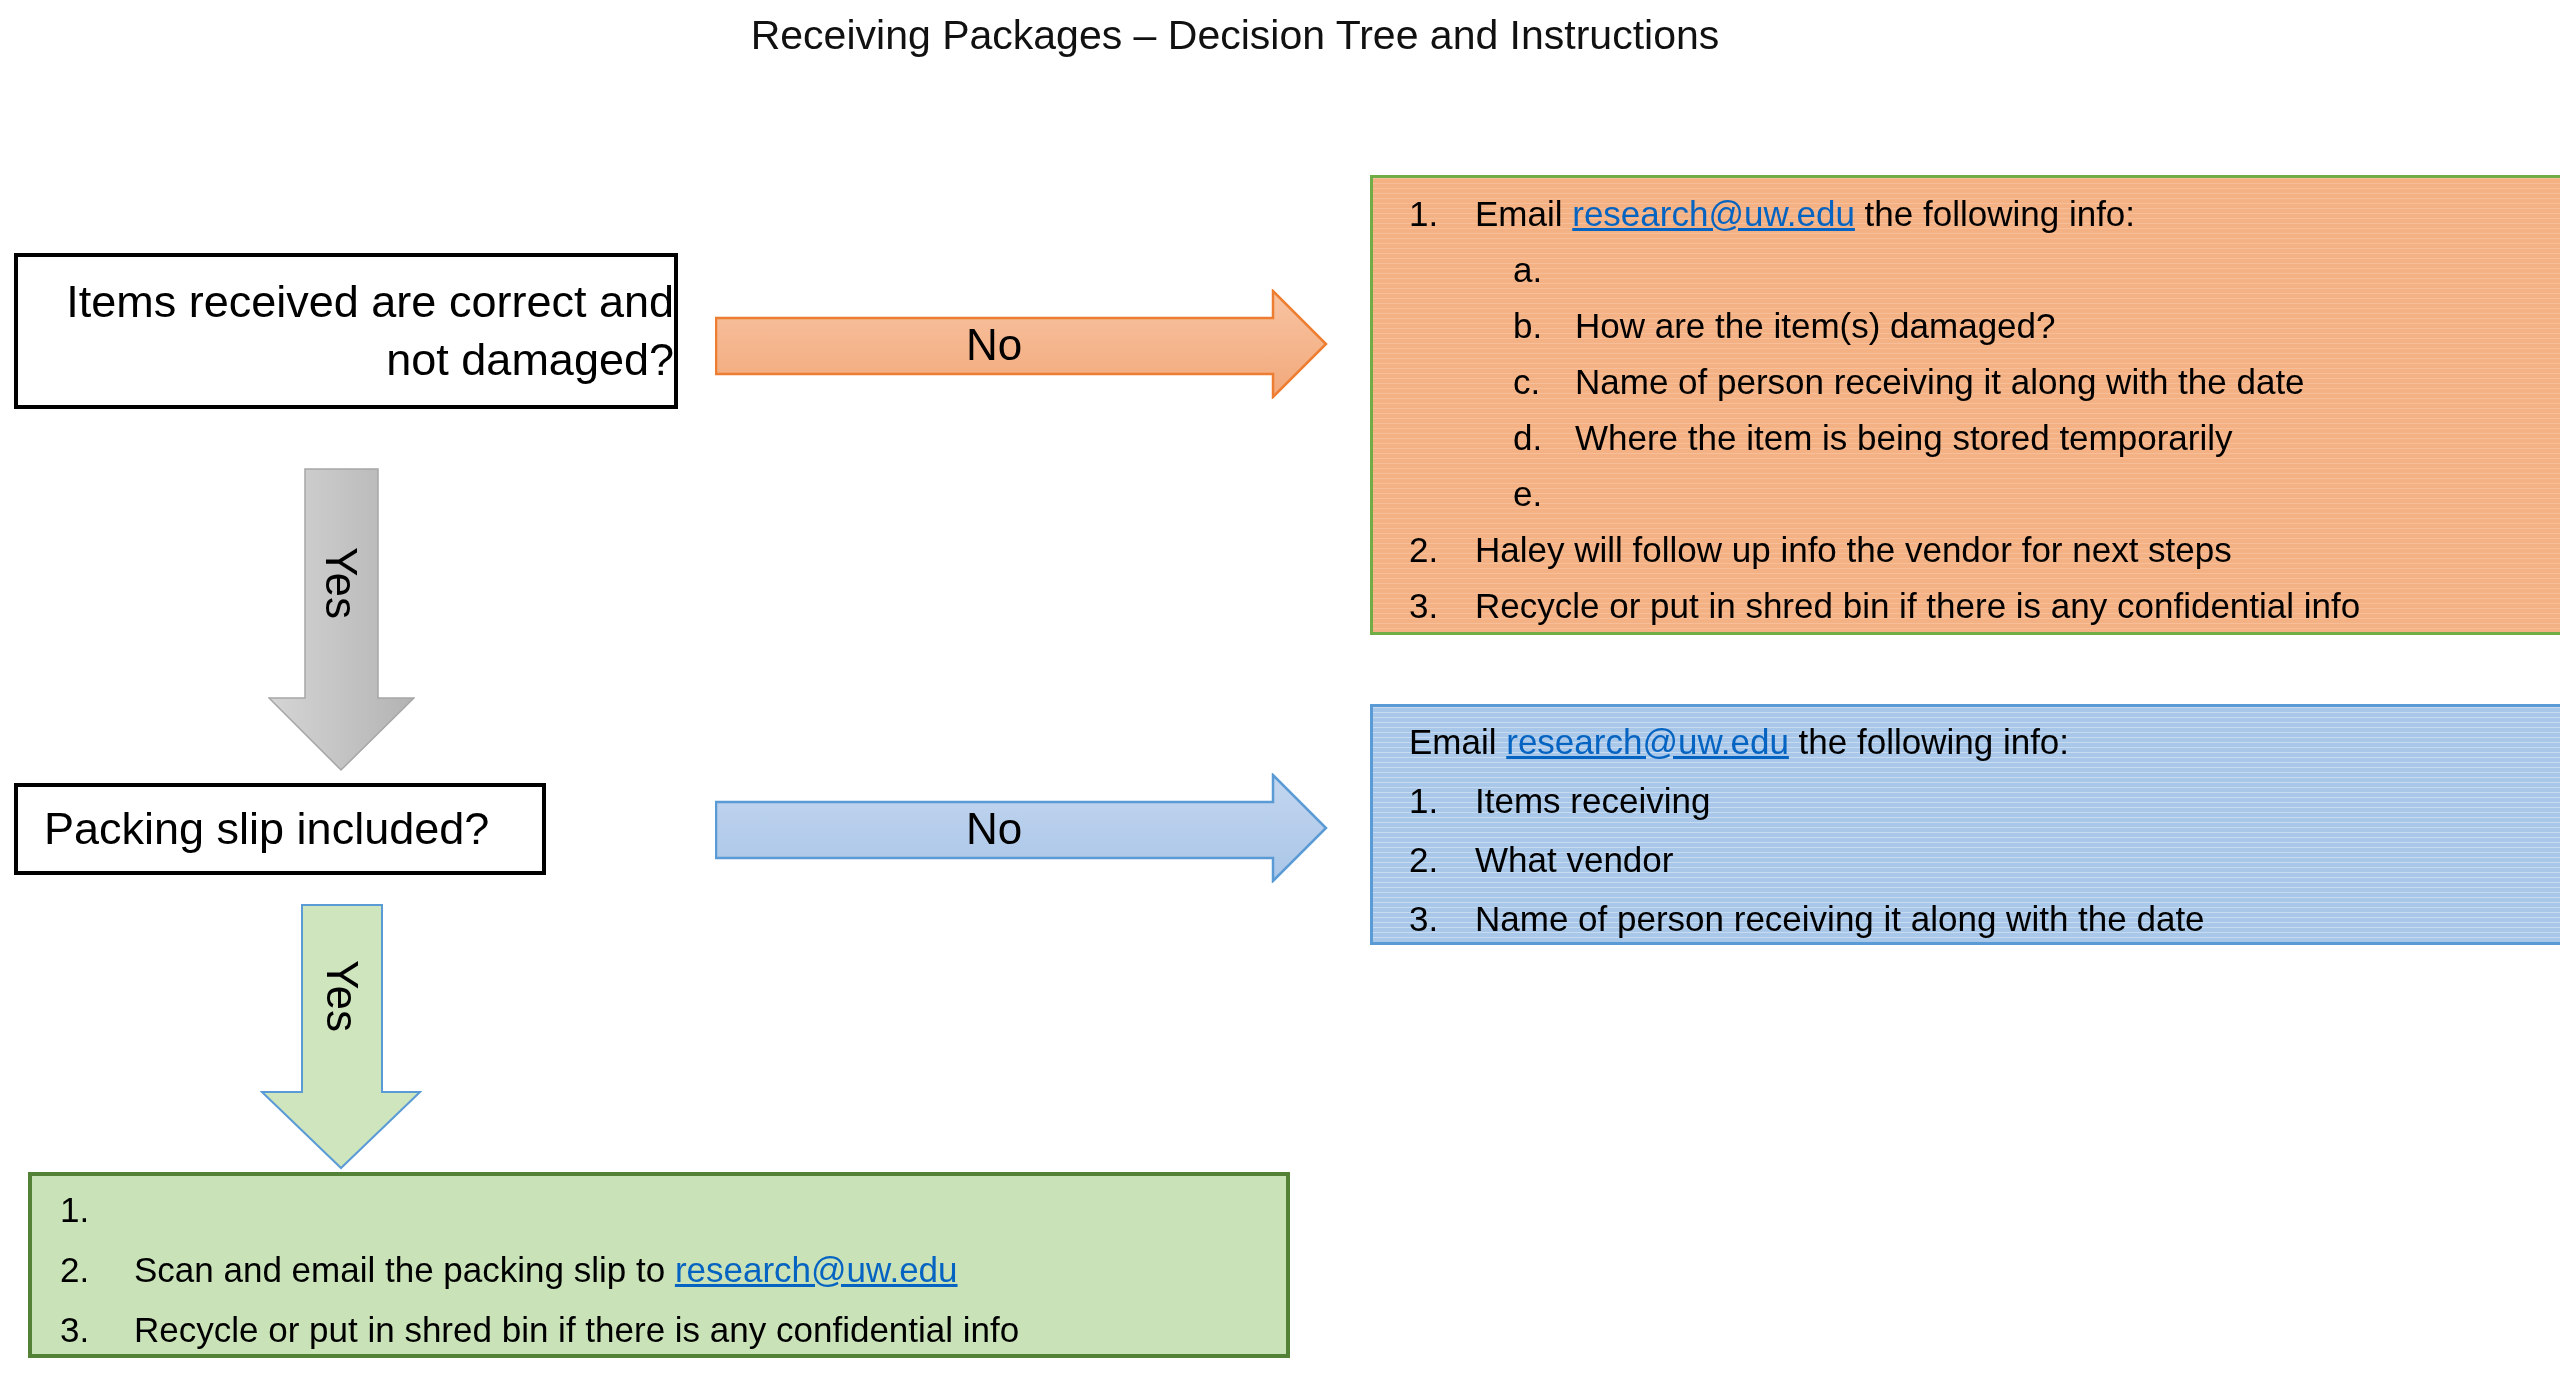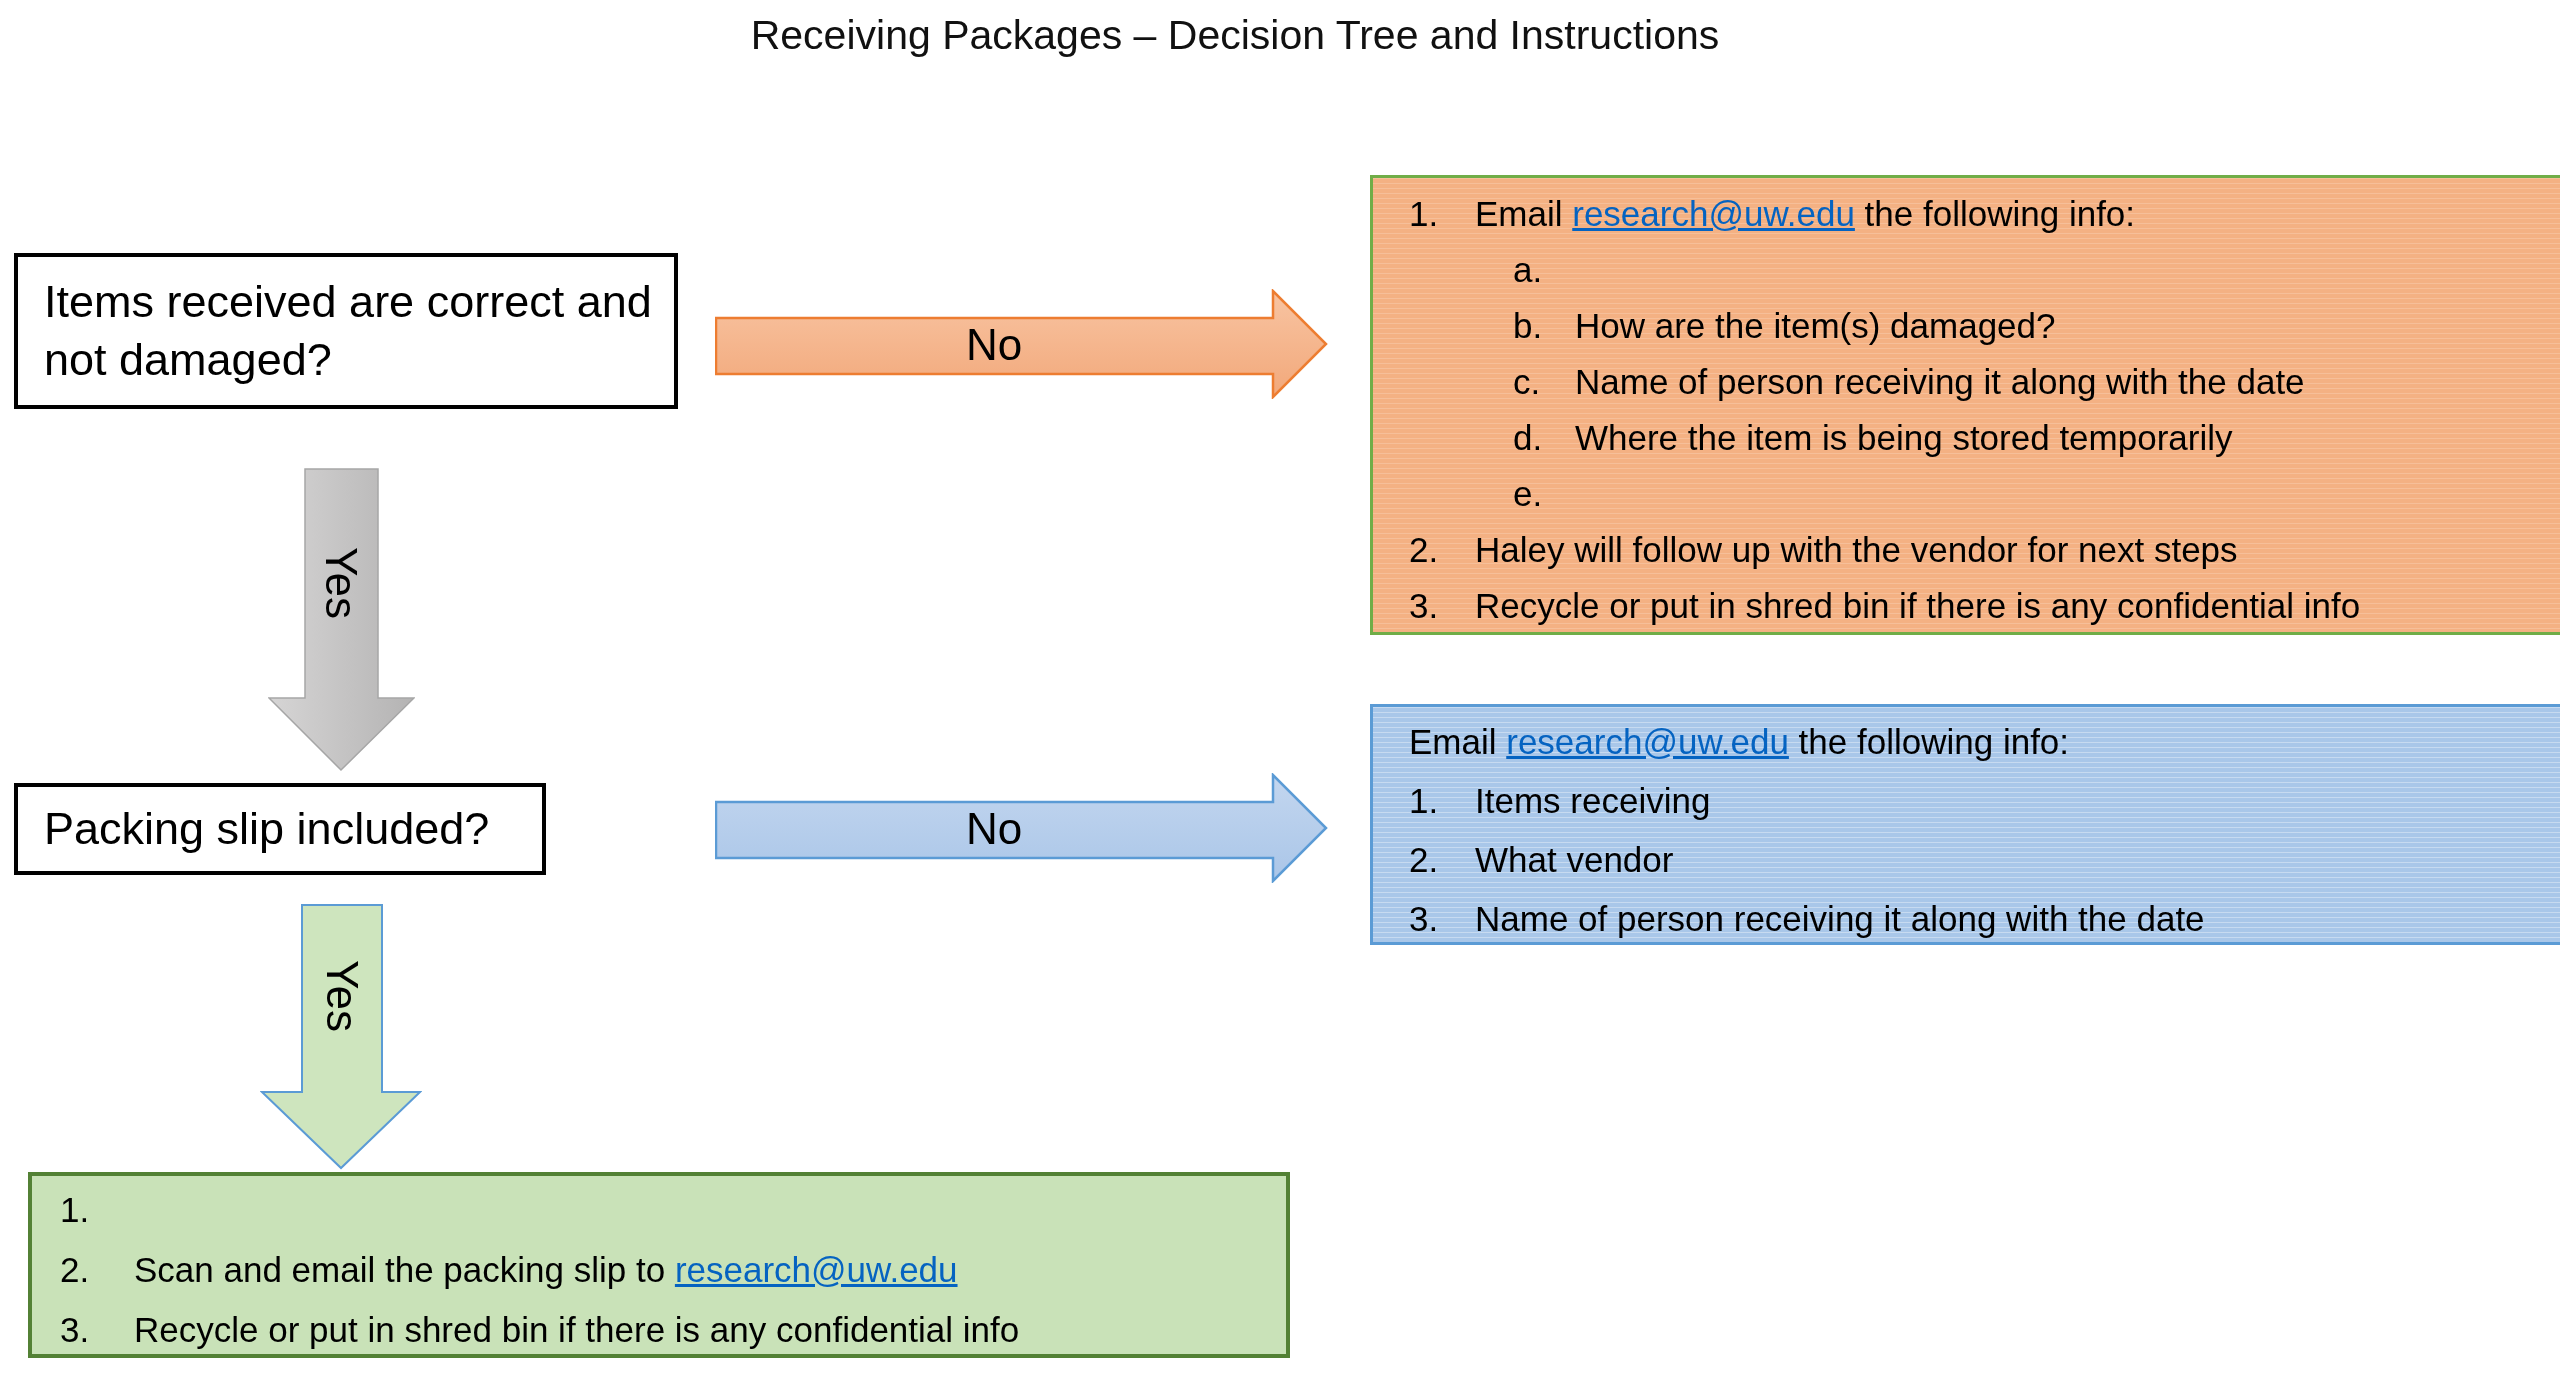--- a/index.html
+++ b/index.html
@@ -4,21 +4,21 @@
 <style>
   html,body{margin:0;padding:0;background:#ffffff;}
   body{width:2560px;height:1393px;position:relative;overflow:hidden;
        font-family:"Liberation Sans",sans-serif;color:#000;}
   .abs{position:absolute;}
 
   .title{left:0;top:12px;width:2470px;text-align:center;font-size:41px;color:#111;}
 
   .qbox{background:#fff;border:4px solid #000;display:flex;align-items:center;
         padding-left:26px;font-size:45px;line-height:58px;box-sizing:border-box;}
-  .q1{left:14px;top:253px;width:664px;height:156px;}
+  .q1{left:14px;top:253px;width:664px;height:156px;text-align:right;}
   .q2{left:14px;top:783px;width:532px;height:92px;}
 
   .arrow-label{display:flex;align-items:center;justify-content:center;
                font-size:44px;color:#000;}
   .no1{left:715px;top:315px;width:558px;height:60px;}
   .no2{left:715px;top:799px;width:558px;height:60px;}
   .yes{width:100px;height:60px;transform:rotate(90deg);}
   .yes1{left:291px;top:553px;}
   .yes2{left:292px;top:966px;}
 
@@ -84,21 +84,21 @@
   </div>
   <div class="row sub">
     <span class="num">d.</span>
     <span class="txt">Where the item is being stored temporarily</span>
   </div>
   <div class="row sub">
     <span class="num">e.</span>
   </div>
   <div class="row">
     <span class="num">2.</span>
-    <span class="txt">Haley will follow up with the vendor for next steps</span>
+    <span class="txt">Haley will follow up info the vendor for next steps</span>
   </div>
   <div class="row">
     <span class="num">3.</span>
     <span class="txt">Recycle or put in shred bin if there is any confidential info</span>
   </div>
 </div>
 
 <svg class="abs" style="left:268px;top:468px;" width="147" height="304" viewBox="0 0 147 304">
   <defs>
     <linearGradient id="gGr" x1="0" y1="0" x2="1" y2="0">

